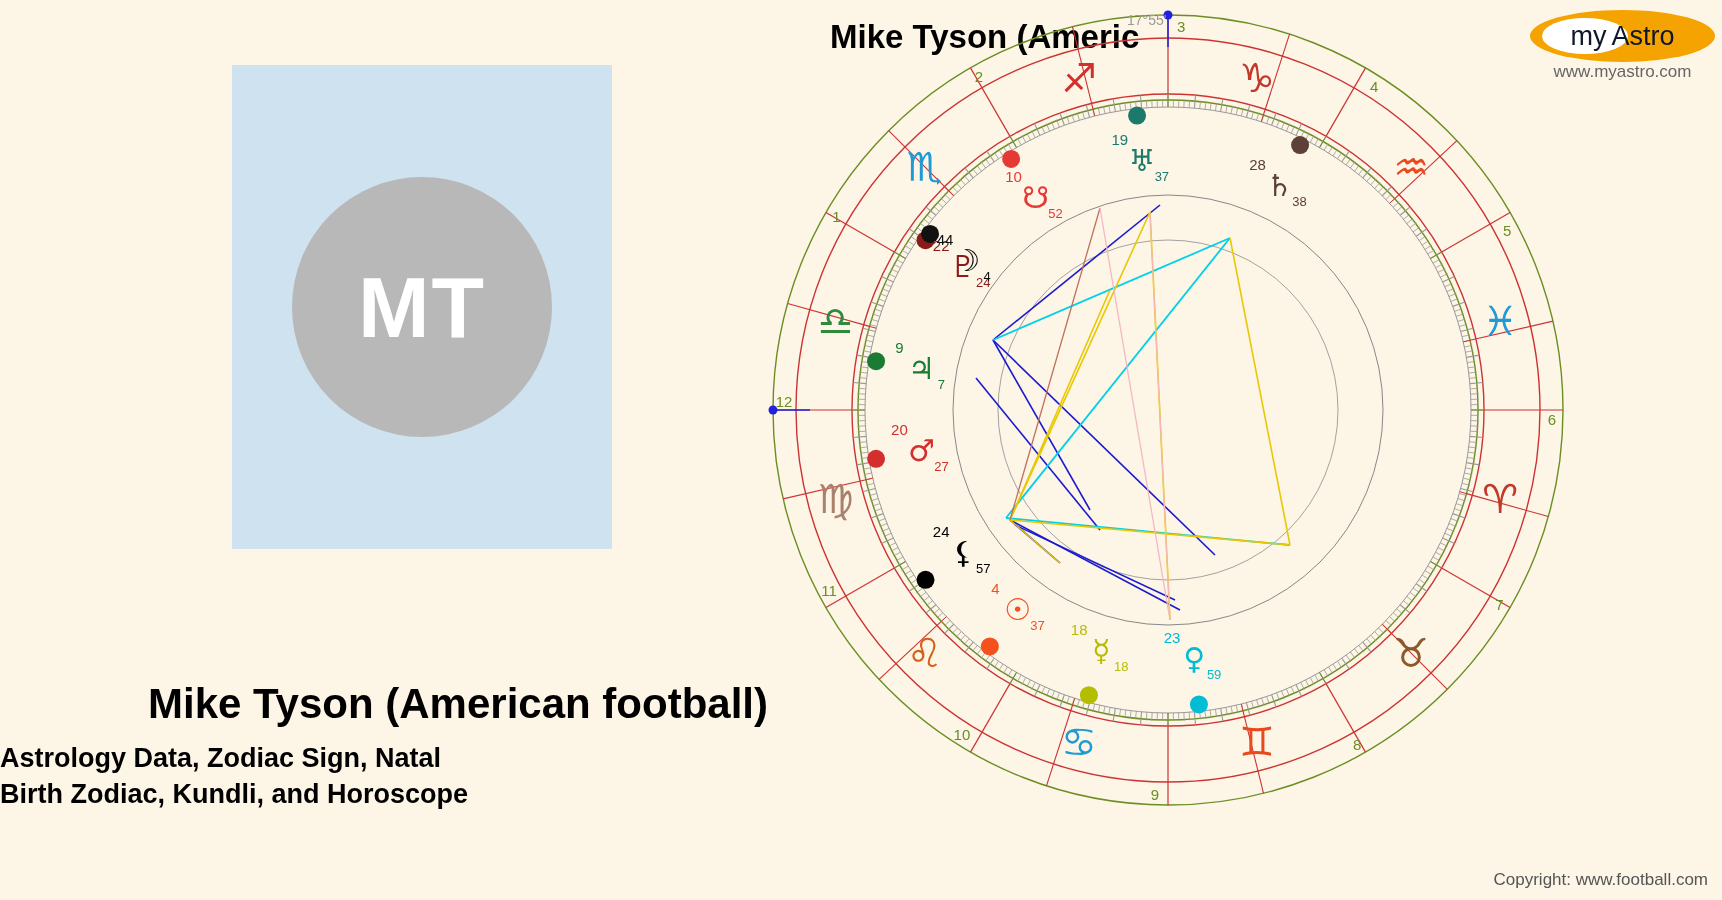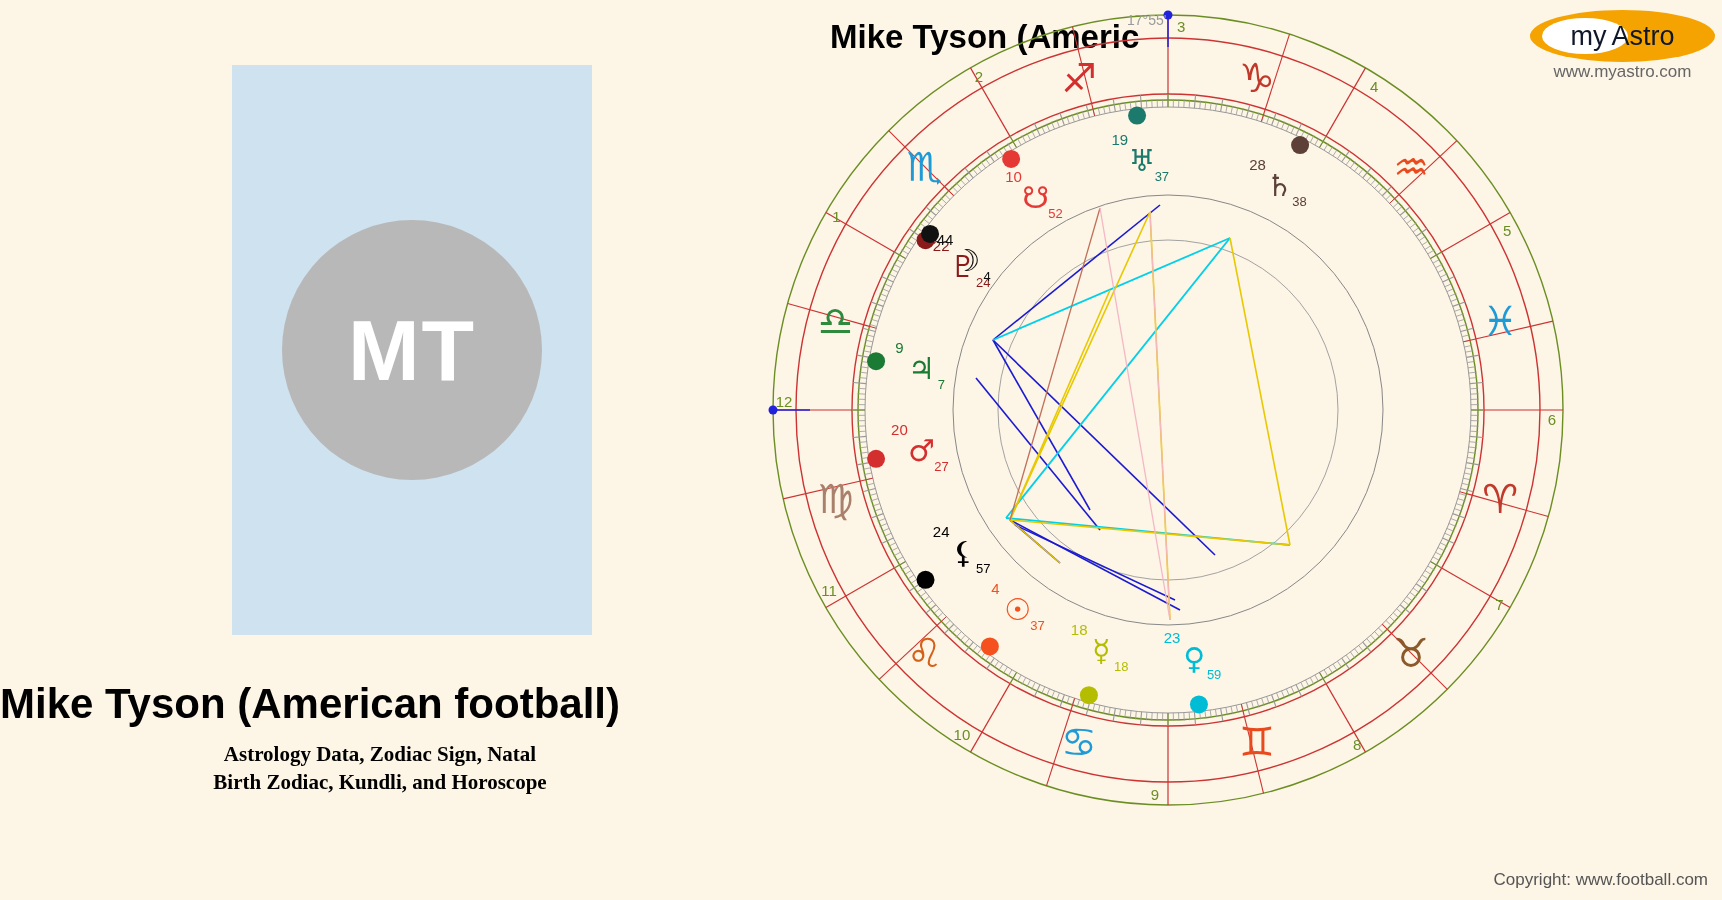--- a/index.html
+++ b/index.html
@@ -8,42 +8,43 @@
     background:#fdf5e6;
     font-family:"Liberation Sans", sans-serif;
     overflow:hidden;
     position:relative;
   }
   
   #left-panel{
     position:absolute;left:0;top:0;width:760px;height:900px;
   }
   #avatar-card{
-    position:absolute;left:232px;top:65px;width:360px;height:570px;
+    position:absolute;left:232px;top:65px;width:360px;height:484px;
     background:#cfe2f0;
+    padding-left:20px;
   }
   #avatar-circle{
     position:absolute;left:50%;top:50%;
     transform:translate(-50%,-50%);
     width:260px;height:260px;border-radius:50%;
     background:#b8b8b8;
     display:flex;align-items:center;justify-content:center;
   }
   #avatar-initials{
     color:#ffffff;font-size:86px;font-weight:bold;
     letter-spacing:2px;font-family:"Liberation Sans", sans-serif;
   }
   #person-name{
-    position:absolute;left:0;top:680px;width:760px;text-align:left;
+    position:absolute;left:8px;top:680px;width:760px;text-align:right;
     font-size:42px;font-weight:bold;color:#000;
     font-family:"Liberation Sans", sans-serif;
   }
   #person-subtitle{
-    position:absolute;left:0;top:740px;width:760px;text-align:center;
-    font-size:21px;font-weight:bold;color:#000;line-height:1.35;font-family:Liberation Serif, serif;
+    position:absolute;left:0;top:740px;width:760px;
+    font-size:27px;font-weight:bold;color:#000;line-height:1.35;
   }
   
   #chart-title{
     position:absolute;left:830px;top:18px;
     font-size:33px;font-weight:bold;color:#000;
   }
   
   #logo-wrap{position:absolute;left:1530px;top:10px;width:185px;}
   #logo-ellipse{
     position:relative;width:185px;height:52px;border-radius:50%;

